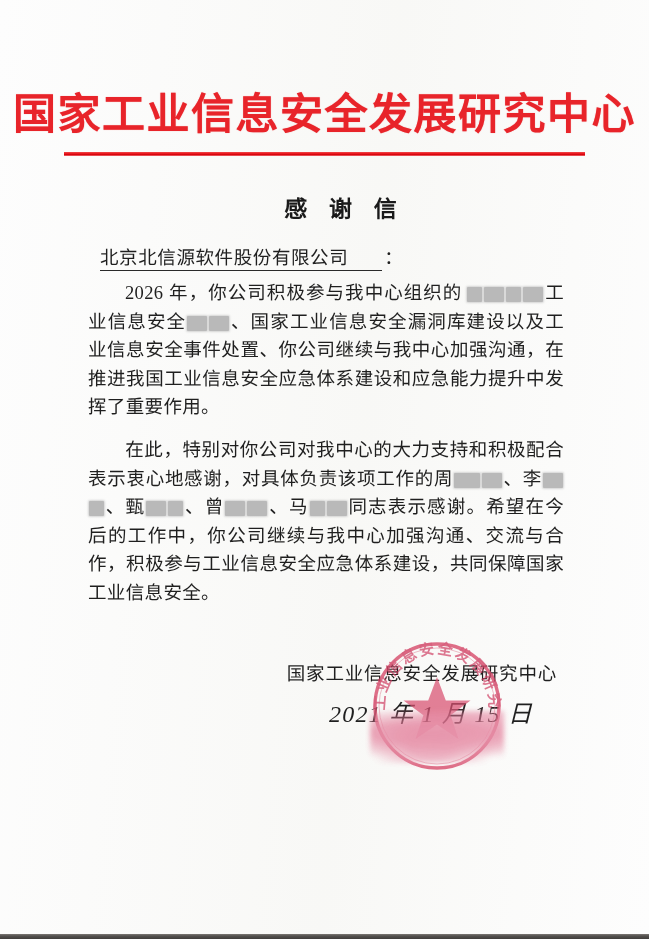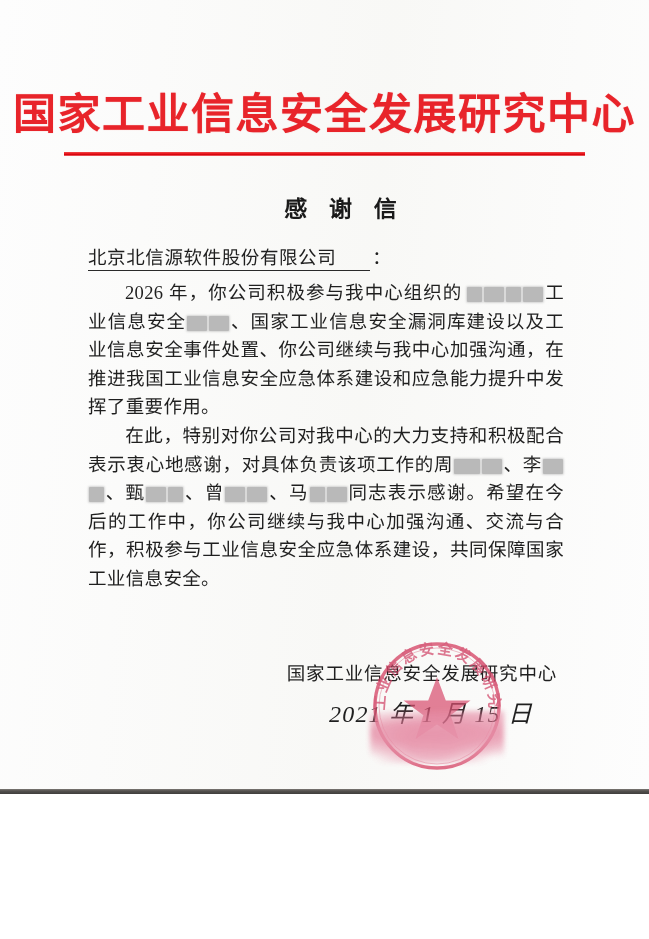--- a/index.html
+++ b/index.html
@@ -7,21 +7,21 @@
     margin: 0;
     padding: 0;
     background: #ffffff;
   }
   body {
     font-family: "Liberation Serif", "DejaVu Serif", serif;
   }
   .page {
     position: relative;
     width: 649px;
-    height: 794px;
+    height: 939px;
     background: #fdfdfd;
     overflow: hidden;
   }
   
   .page::before {
     content: "";
     position: absolute;
     inset: 0;
     background:
       linear-gradient(95deg, rgba(250,250,248,0) 0%, rgba(244,244,240,0.55) 55%, rgba(250,250,248,0) 100%);
@@ -80,21 +80,21 @@
     font-size: 23px;
     letter-spacing: 8px;
     color: #1a1a1a;
     z-index: 3;
     padding-left: 20px;
   }
 
   .salutation {
     position: absolute;
     top: 243px;
-    left: 88px;
+    left: 100px;
     font-size: 18.5px;
     color: #1f1f1f;
     letter-spacing: .6px;
     z-index: 3;
     white-space: nowrap;
   }
   .salutation .company {
     border-bottom: 1.4px solid #2a2a2a;
     padding-bottom: 2px;
     padding-right: 34px;
@@ -113,20 +113,21 @@
   .para {
     font-size: 18.5px;
     line-height: 28.6px;
     color: #1f1f1f;
     letter-spacing: .35px;
     text-align: justify;
     text-justify: inter-character;
     margin: 0;
   }
   .para + .para {
+    margin-top: 14px;
   }
   .para .indent {
     display: inline-block;
     width: 37px;
   }
 
   
   .redact {
     display: inline-block;
     vertical-align: -3px;

